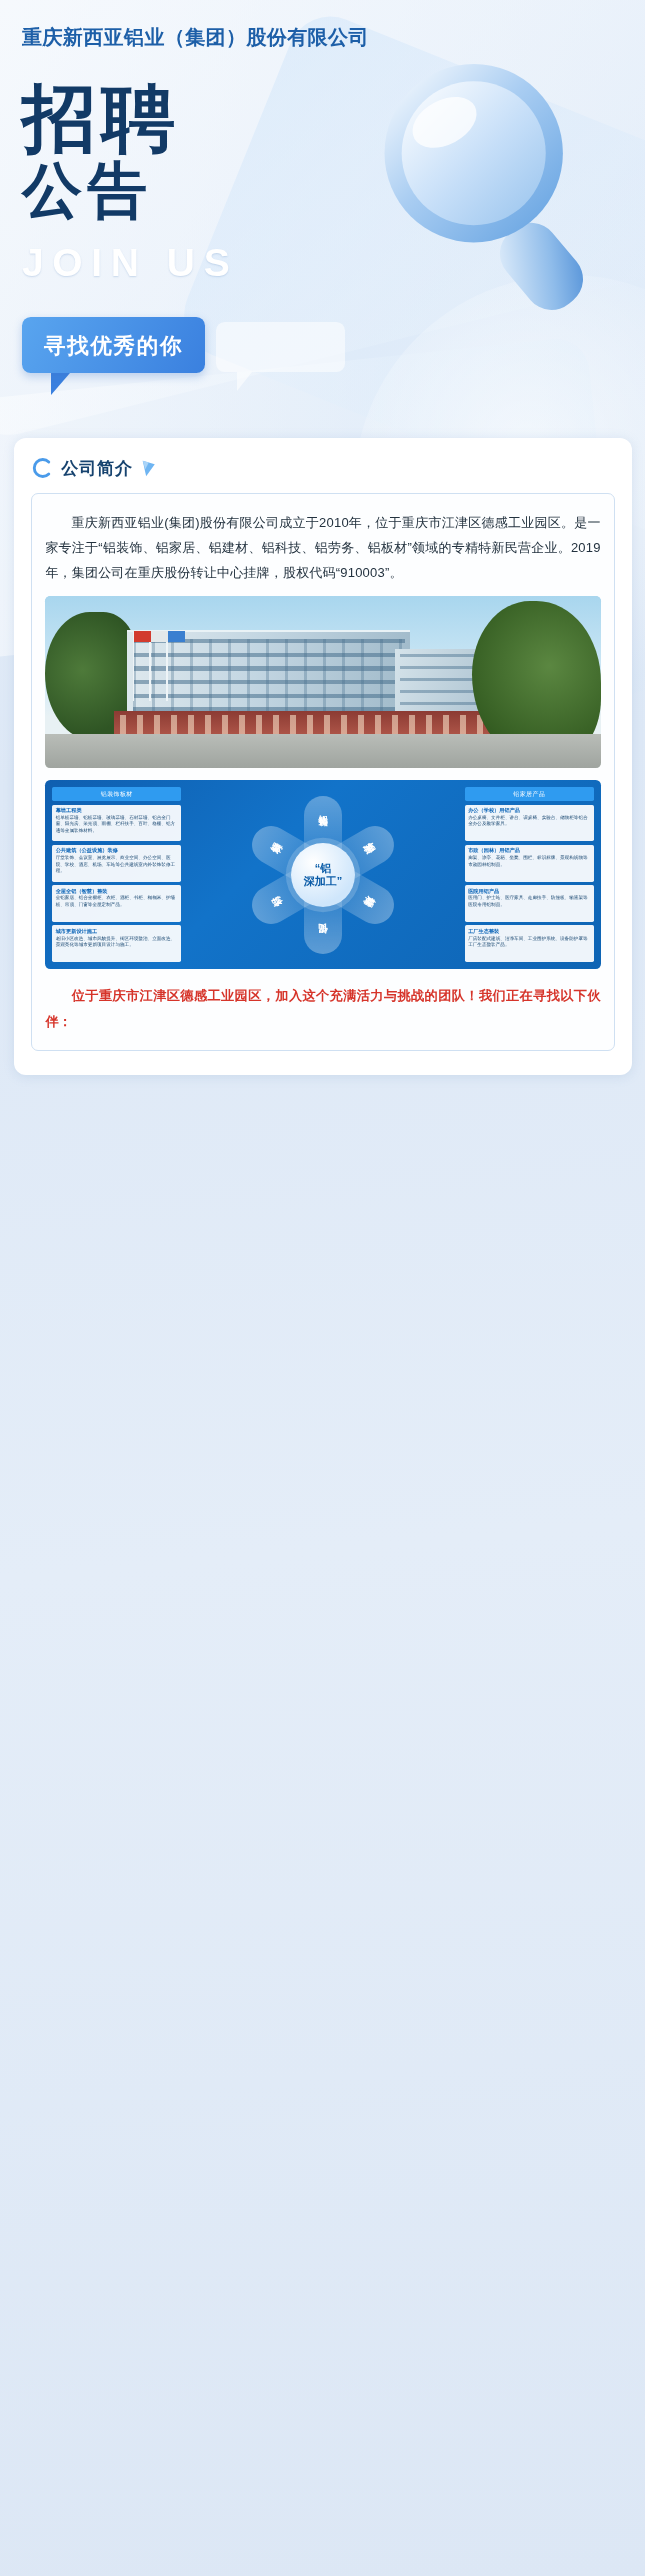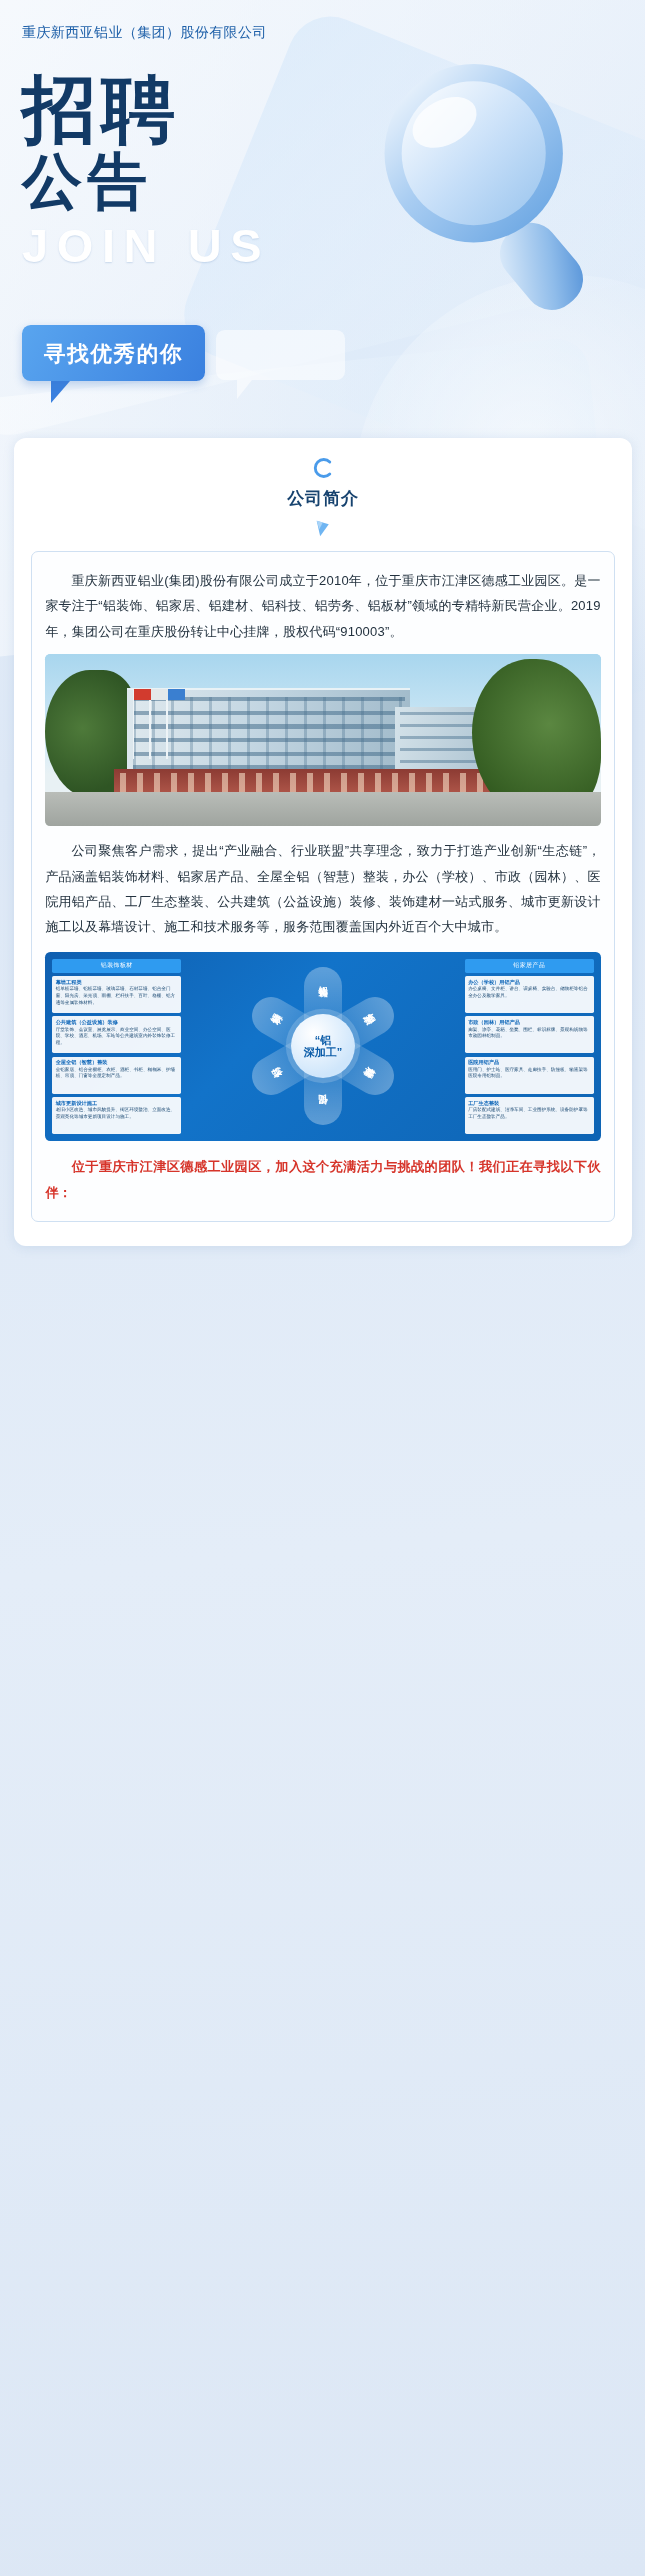--- a/index.html
+++ b/index.html
@@ -49,22 +49,22 @@
     border-radius: 50%;
   }
 
   
   .header {
     position: relative;
     padding: 24px 22px 0 22px;
     height: 429px;
   }
   .company-name {
-    font-size: 14px;
-    font-weight: normal;
+    font-size: 20px;
+    font-weight: bold;
     color: #1d5fa8;
     letter-spacing: 0.4px;
     position: relative;
     z-index: 5;
   }
   .big-title {
     margin-top: 29px;
     position: relative;
     z-index: 5;
   }
@@ -77,22 +77,22 @@
     font-family: "Liberation Sans", sans-serif;
   }
   .big-title .line2 {
     font-size: 60px;
     font-weight: bold;
     color: #123a66;
     letter-spacing: 5.2px;
     line-height: 1.1;
   }
   .join-us {
-    margin-top: 3px;
-    font-size: 47px;
+    margin-top: 17px;
+    font-size: 39px;
     letter-spacing: 8.6px;
     color: #ffffff;
     font-weight: bold;
     text-shadow: 0 0.9px 1.7px rgba(150,180,215,0.45);
     position: relative;
     z-index: 5;
   }
 
   
   .magnifier {
@@ -101,21 +101,21 @@
     top: 52px;
     width: 258px;
     height: 283px;
     z-index: 3;
   }
 
   
   .bubble-wrap {
     position: absolute;
     left: 22px;
-    top: 325px;
+    top: 317px;
     z-index: 6;
   }
   .bubble {
     background: linear-gradient(120deg, #59a5ef, #3a80df);
     color: #ffffff;
     font-size: 21.5px;
     font-weight: bold;
     letter-spacing: 1.7px;
     padding: 13.7px 22px;
     border-radius: 8.6px;
@@ -155,21 +155,20 @@
     background: #ffffff;
     border-radius: 12px;
     box-shadow: 0 1.7px 10.3px rgba(110,150,195,0.18);
     padding: 19px 17px 24px 17px;
   }
   .section-head {
     display: flex;
     align-items: center;
     gap: 8.6px;
     margin-bottom: 13.7px;
-    flex-direction: column;
   }
   .section-head .c-mark {
     width: 22px; height: 22px;
     flex: 0 0 22px;
   }
   .section-head .s-title {
     font-size: 17px;
     font-weight: bold;
     color: #17436f;
     letter-spacing: 0.9px;
@@ -433,21 +432,20 @@
             <i></i>
             <b></b>
             <b></b>
             <b></b>
           </div>
         <div class="plinth"></div>
         <div class="tree-r"></div>
         <div class="road"></div>
       </div>
 
-      <p class="para">公司聚焦客户需求，提出“产业融合、行业联盟”共享理念，致力于打造产业创新“生态链”，产品涵盖铝装饰材料、铝家居产品、全屋全铝（智慧）整装，办公（学校）、市政（园林）、医院用铝产品、工厂生态整装、公共建筑（公益设施）装修、装饰建材一站式服务、城市更新设计施工以及幕墙设计、施工和技术服务等，服务范围覆盖国内外近百个大中城市。</p>
 
       <div class="diagram">
 
         <div class="col">
           <div class="dg-head">铝装饰板材</div>
           <div class="dg-box">
             <span class="t">幕墙工程类</span>
             <span>铝单板幕墙、铝板幕墙、玻璃幕墙、石材幕墙、铝合金门窗、阳光房、采光顶、雨棚、栏杆扶手、百叶、格栅、铝方通等金属装饰材料。</span>
           </div>
           <div class="dg-box">

